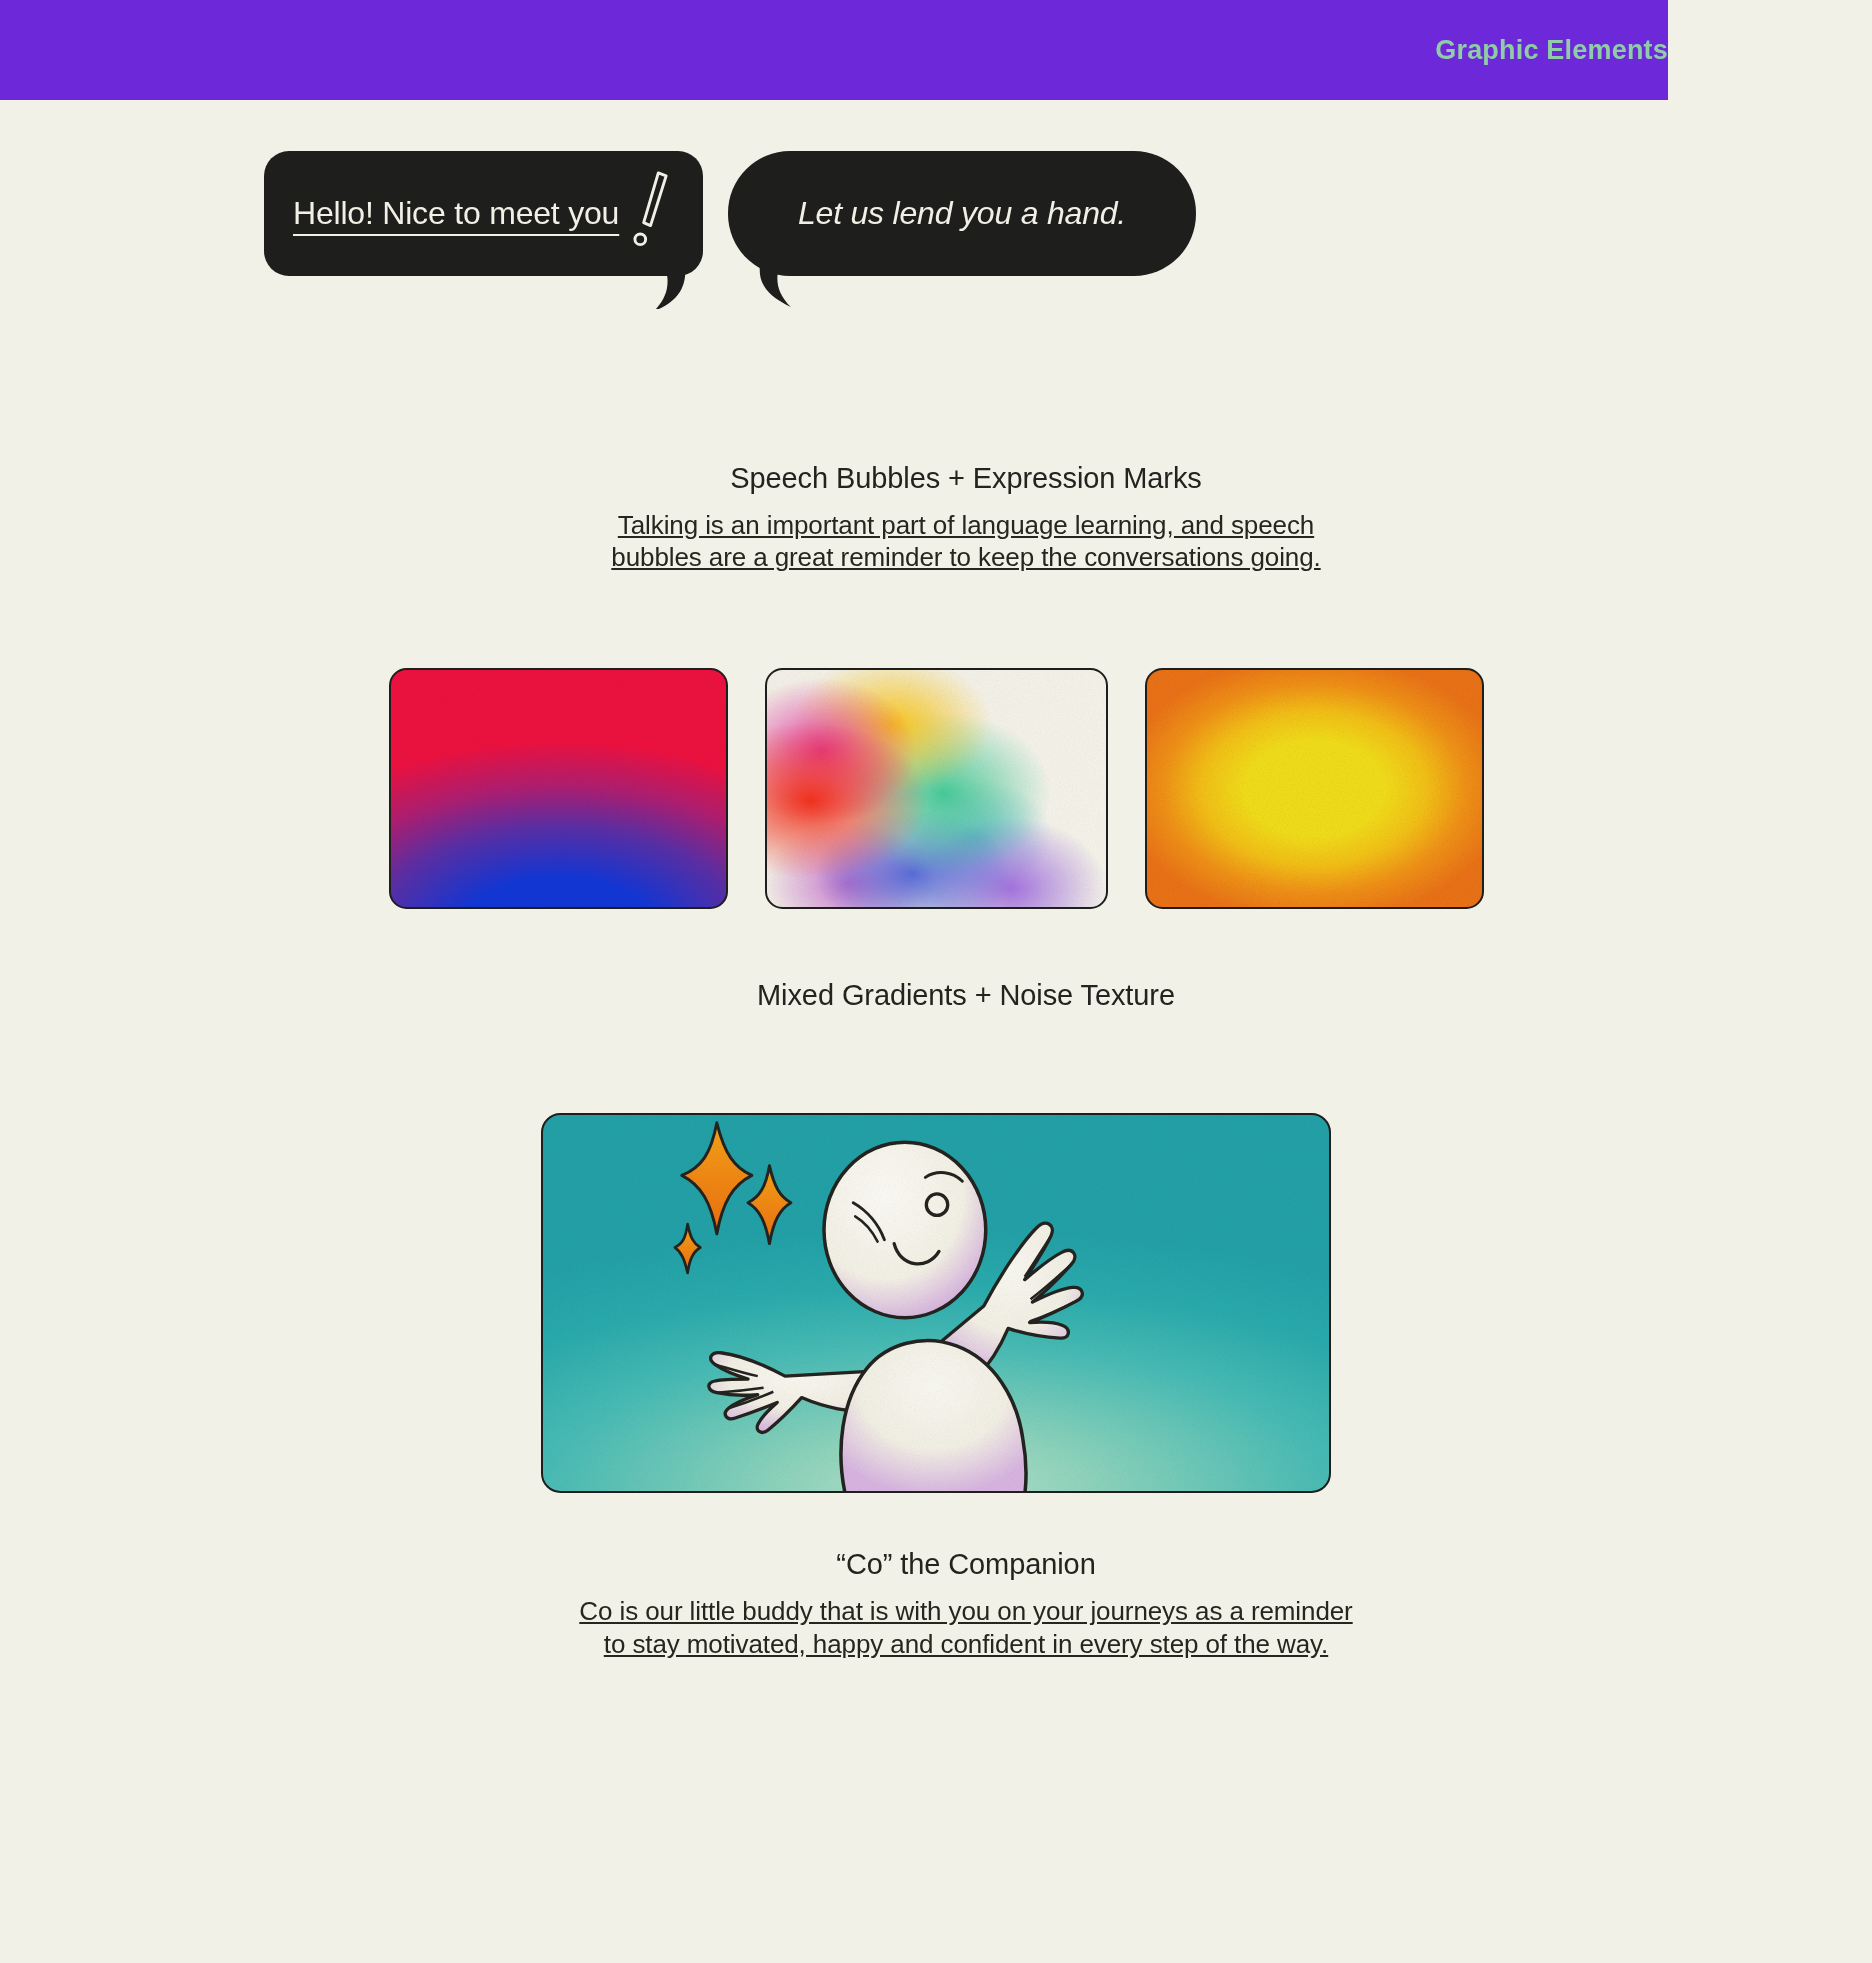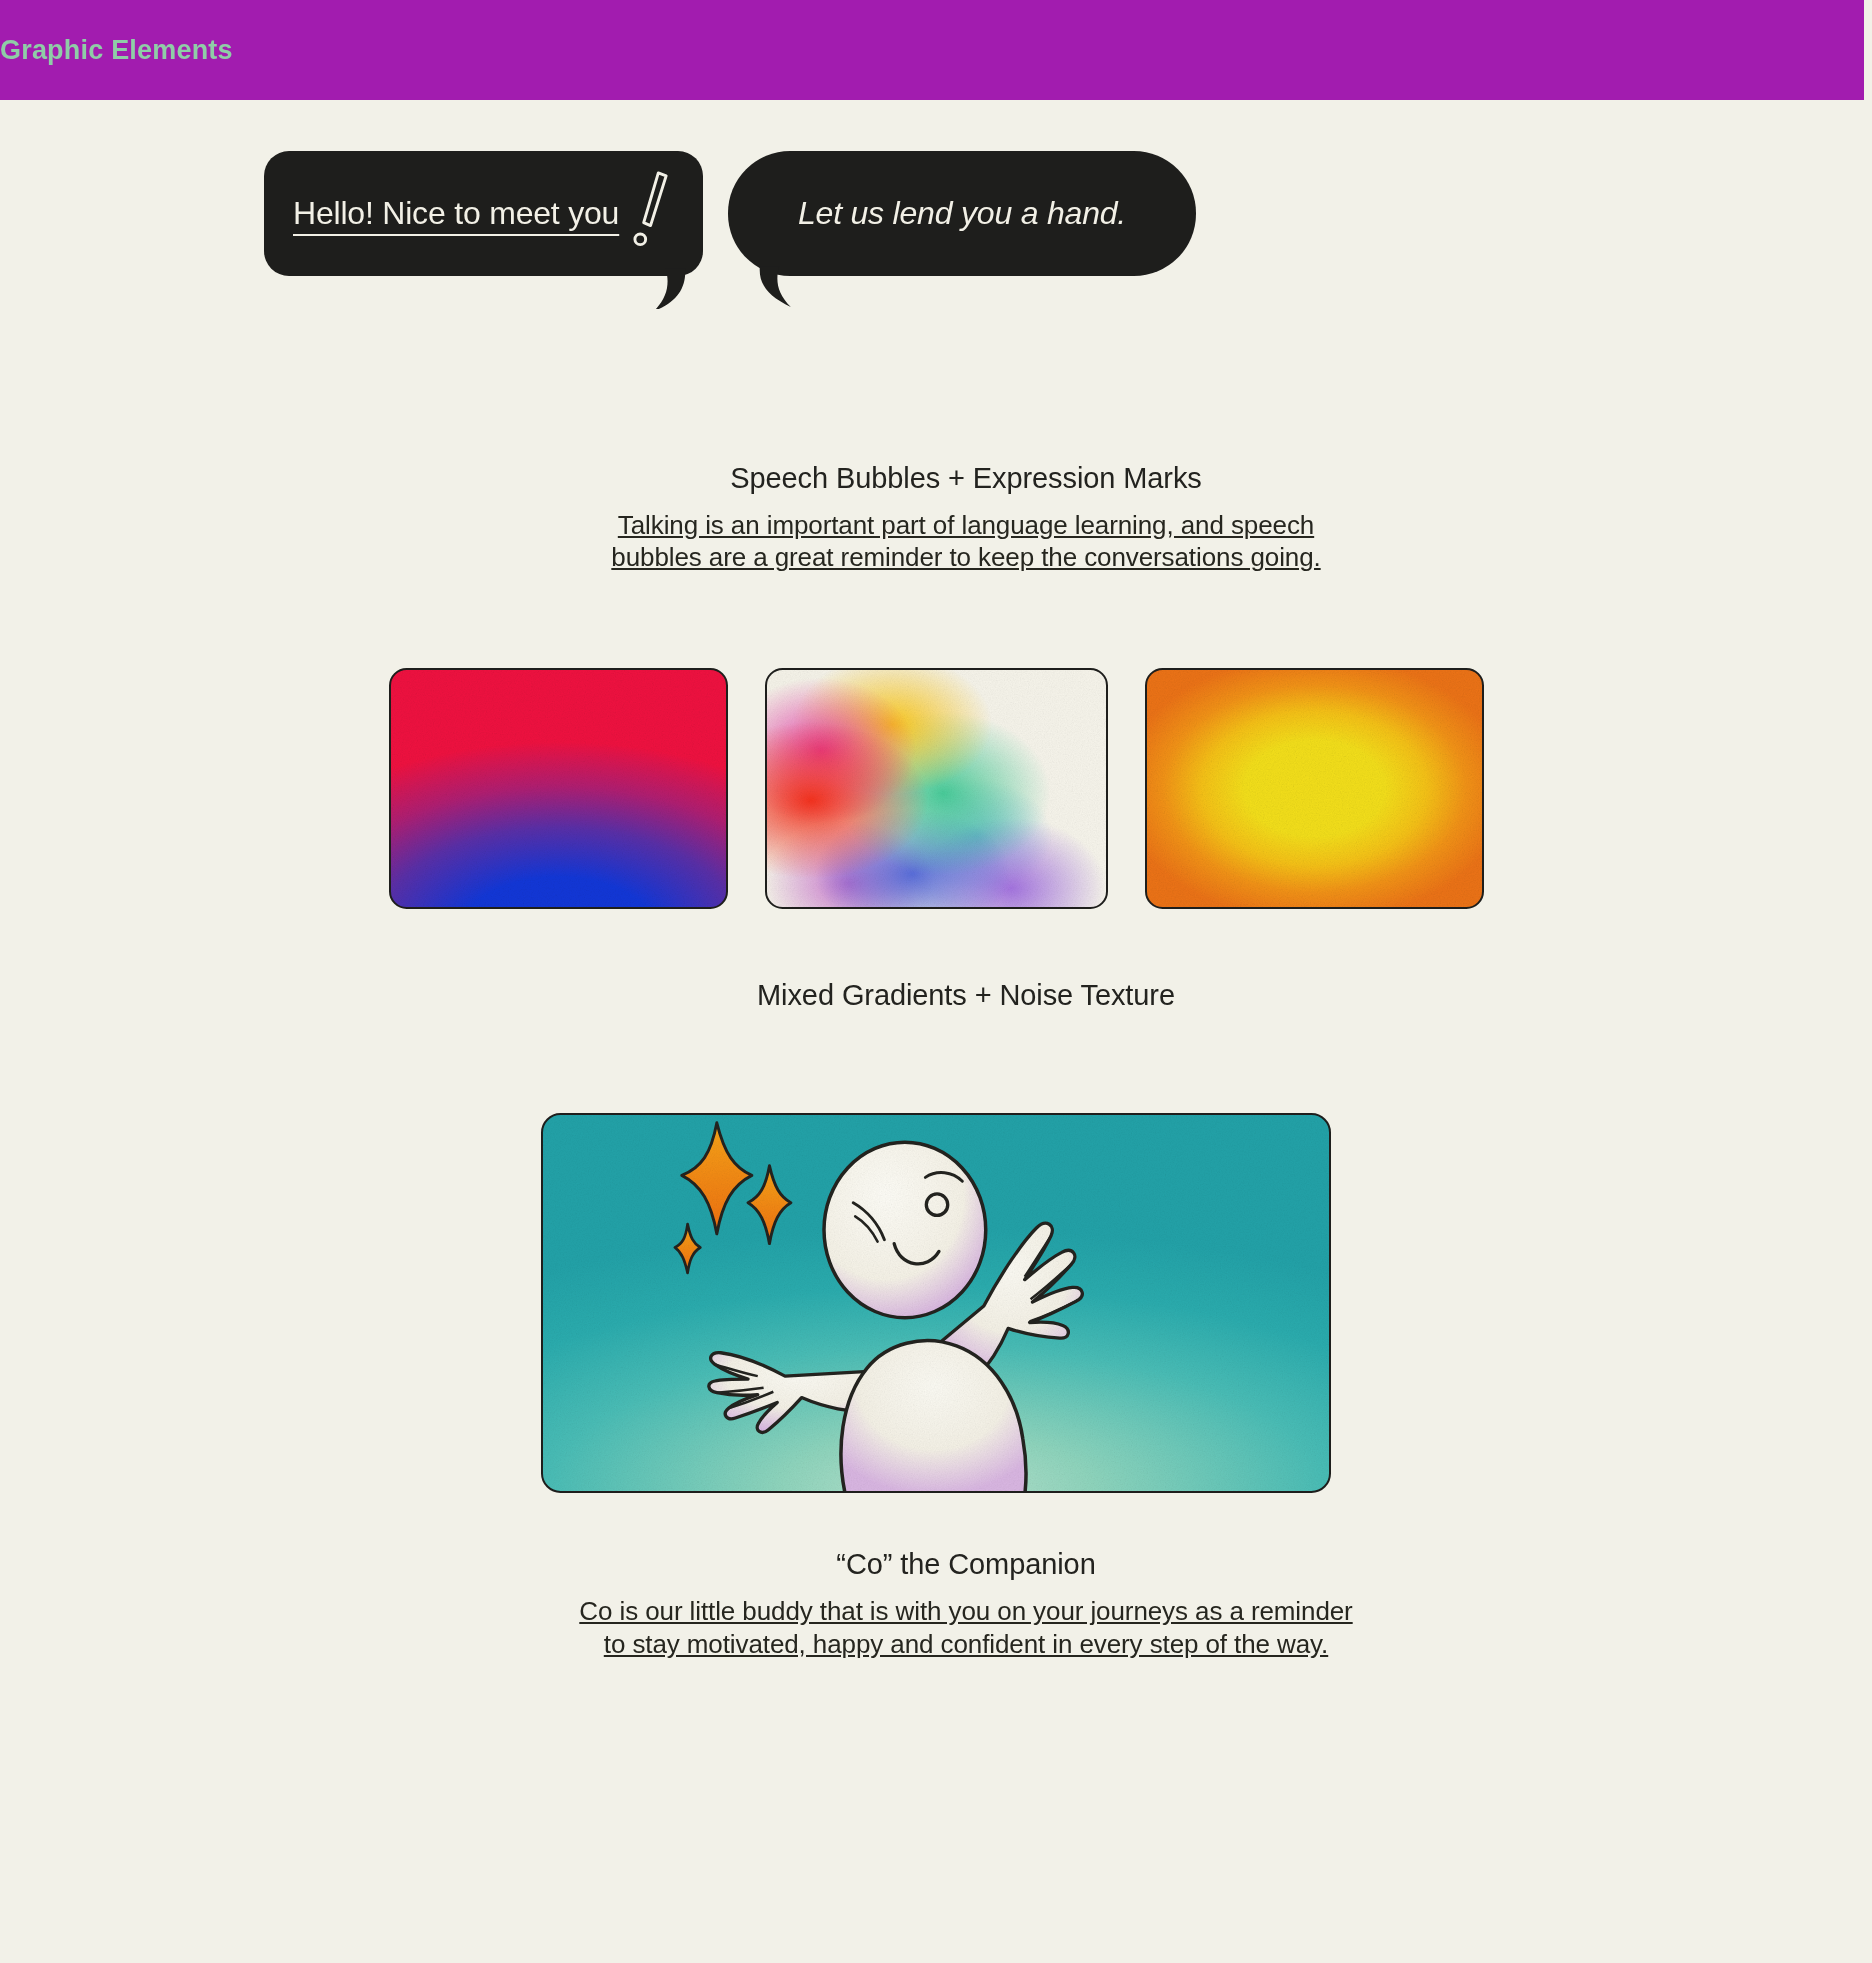--- a/index.html
+++ b/index.html
@@ -13,26 +13,26 @@
 
   body {
     width: 1872px;
     min-height: 1963px;
     position: relative;
     overflow-x: hidden;
   }
 
   
   .topbar {
-    width: 1864px;
+    width: 1668px;
     height: 100px;
-    background: #a21caf;
+    background: #6d28d9;
     display: flex;
     align-items: center;
-    justify-content: flex-start;
+    justify-content: flex-end;
   }
   .topbar-title {
     color: #8FCDA7;
     font-size: 27px;
     font-weight: bold;
     letter-spacing: 0.2px;
     font-family: "Liberation Sans", sans-serif;
   }
 
   

